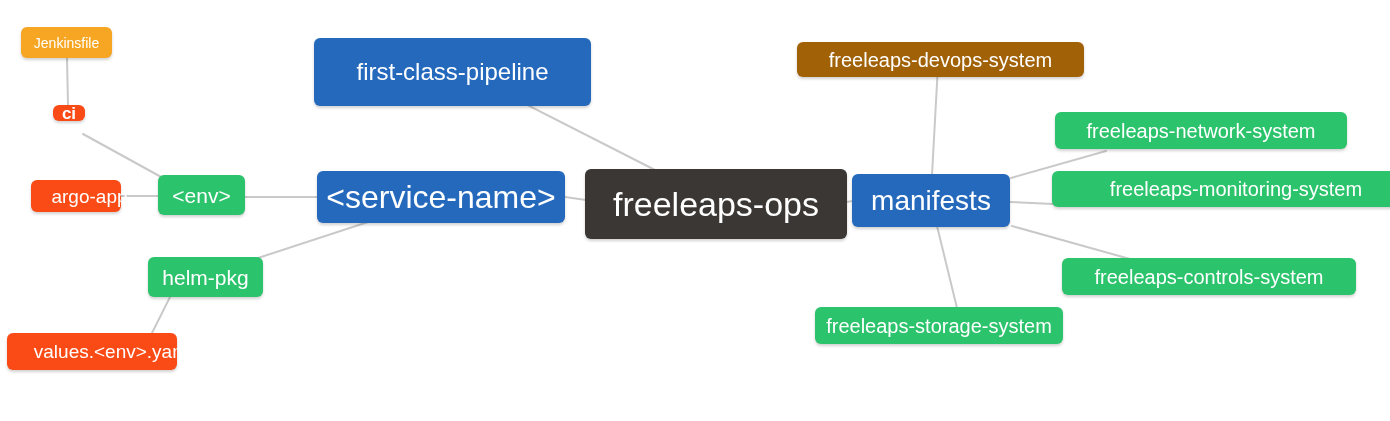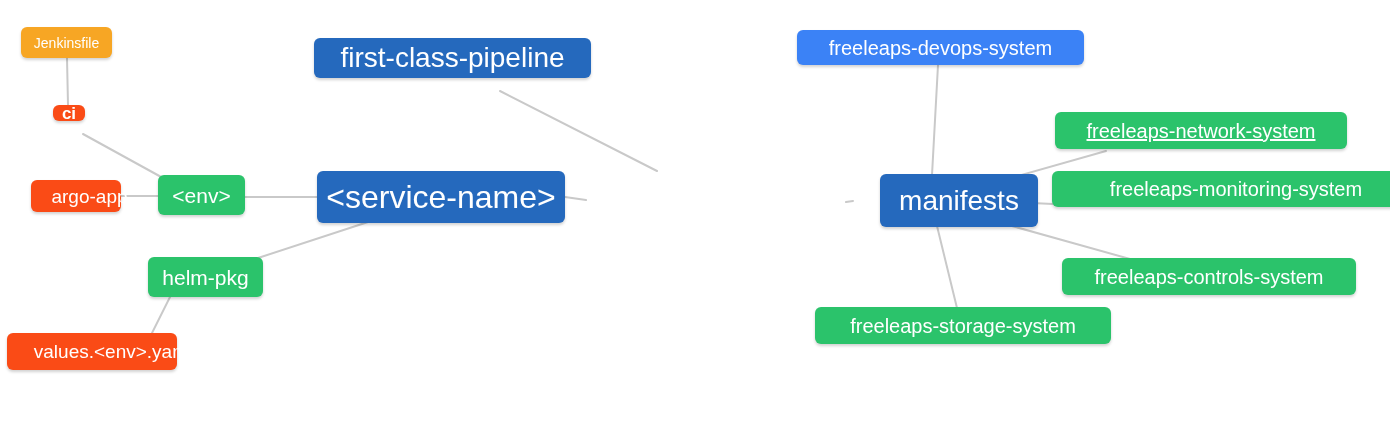--- a/index.html
+++ b/index.html
@@ -41,29 +41,29 @@
     line-height: 1;
     user-select: none;
   }
   
   .n-jenkinsfile { left: 21px;  top: 27px;  width: 91px;  height: 31px; font-size: 14px; }
   .n-ci          { left: 53px;  top: 105px; width: 32px;  height: 16px; font-size: 17px; font-weight: bold; }
   .n-argo-app    { left: 31px;  top: 180px; width: 90px;  height: 32px; font-size: 19px; }
   .n-env         { left: 158px; top: 175px; width: 87px;  height: 40px; font-size: 21px; }
   .n-helm-pkg    { left: 148px; top: 257px; width: 115px; height: 40px; font-size: 21px; }
   .n-values      { left: 7px;   top: 333px; width: 170px; height: 37px; font-size: 19px; }
-  .n-pipeline    { left: 314px; top: 38px;  width: 277px; height: 40px; font-size: 28px; }
+  .n-pipeline    { left: 314px; top: 38px;  width: 277px; height: 68px; font-size: 24px; }
   .n-service     { left: 317px; top: 171px; width: 248px; height: 52px; font-size: 32px; }
   .n-ops         { left: 585px; top: 169px; width: 262px; height: 70px; font-size: 34px; }
-  .n-manifests   { left: 880px; top: 174px; width: 158px; height: 53px; font-size: 28px; }
+  .n-manifests   { left: 852px; top: 174px; width: 158px; height: 53px; font-size: 28px; }
   .n-devops      { left: 797px; top: 30px;  width: 287px; height: 35px; font-size: 20px; }
-  .n-network     { left: 1055px;top: 112px; width: 292px; height: 37px; font-size: 20px; text-decoration: underline; }
+  .n-network     { left: 1055px;top: 112px; width: 292px; height: 37px; font-size: 20px; }
   .n-monitoring  { left: 1052px;top: 171px; width: 368px; height: 36px; font-size: 20px; }
   .n-controls    { left: 1062px;top: 258px; width: 294px; height: 37px; font-size: 20px; }
-  .n-storage     { left: 815px; top: 307px; width: 296px; height: 37px; font-size: 20px; }
+  .n-storage     { left: 815px; top: 307px; width: 248px; height: 37px; font-size: 20px; }
 </style>
 </head>
 <body>
 
 <div class="canvas">
 
   <svg class="edges" viewBox="0 0 1390 421" xmlns="http://www.w3.org/2000/svg">
     <line x1="67" y1="58" x2="68" y2="105" stroke="#c9c9c9"></line>
     <line x1="83" y1="134" x2="163" y2="178" stroke="#c9c9c9"></line>
     <line x1="121" y1="196" x2="158" y2="196" stroke="#c9c9c9"></line>
@@ -81,20 +81,21 @@
   </svg>
 
   <div class="node n-jenkinsfile" style="background: rgb(247, 166, 36); color: rgb(255, 255, 255);">Jenkinsfile</div>
   <div class="node n-ci" style="background: rgb(250, 75, 22); color: rgb(255, 255, 255);">ci</div>
   <div class="node n-argo-app" style="background: rgb(250, 75, 22); color: rgb(255, 255, 255); padding-left: 27px;">argo-app</div>
   <div class="node n-helm-pkg" style="background: rgb(43, 195, 107); color: rgb(255, 255, 255);">helm-pkg</div>
   <div class="node n-env" style="background: rgb(43, 195, 107); color: rgb(255, 255, 255);">&lt;env&gt;</div>
   <div class="node n-values" style="background: rgb(250, 75, 22); color: rgb(255, 255, 255); padding-left: 42px;">values.&lt;env&gt;.yaml</div>
   <div class="node n-pipeline" style="background: rgb(37, 105, 189); color: rgb(255, 255, 255);">first-class-pipeline</div>
   <div class="node n-service" style="background: rgb(37, 105, 189); color: rgb(255, 255, 255);">&lt;service-name&gt;</div>
+  <div class="node n-ops" style="background: rgb(59, 55, 52); color: rgb(255, 255, 255);">freeleaps-ops</div>
   <div class="node n-manifests" style="background: rgb(37, 105, 189); color: rgb(255, 255, 255);">manifests</div>
-  <div class="node n-devops" style="background: #3b82f6; color: rgb(255, 255, 255);">freeleaps-devops-system</div>
+  <div class="node n-devops" style="background: #a16207; color: rgb(255, 255, 255); margin-top: 12px;">freeleaps-devops-system</div>
   <div class="node n-network" style="background: rgb(43, 195, 107); color: rgb(255, 255, 255);">freeleaps-network-system</div>
   <div class="node n-monitoring" style="background: rgb(43, 195, 107); color: rgb(255, 255, 255);">freeleaps-monitoring-system</div>
   <div class="node n-controls" style="background: rgb(43, 195, 107); color: rgb(255, 255, 255);">freeleaps-controls-system</div>
   <div class="node n-storage" style="background: rgb(43, 195, 107); color: rgb(255, 255, 255);">freeleaps-storage-system</div>
 
 </div>
 
 </body></html>

